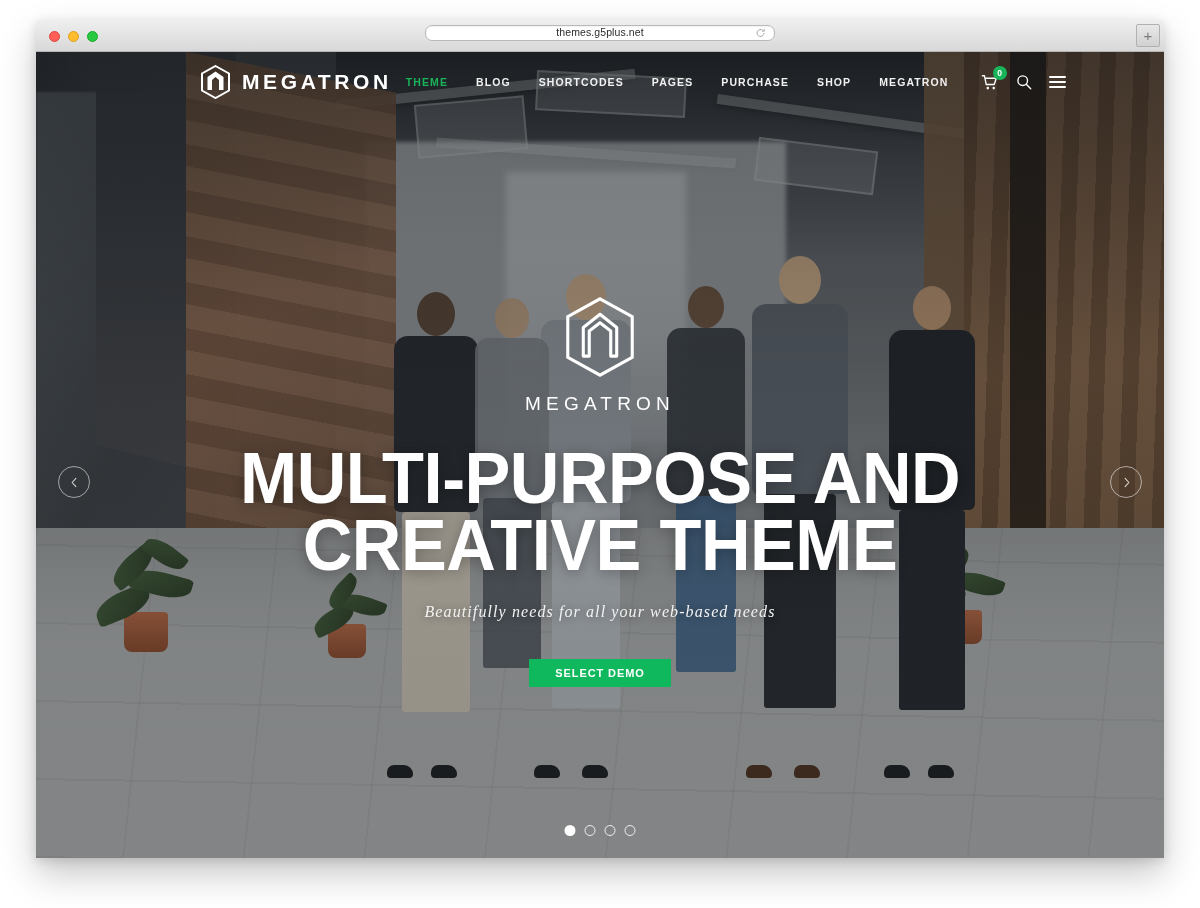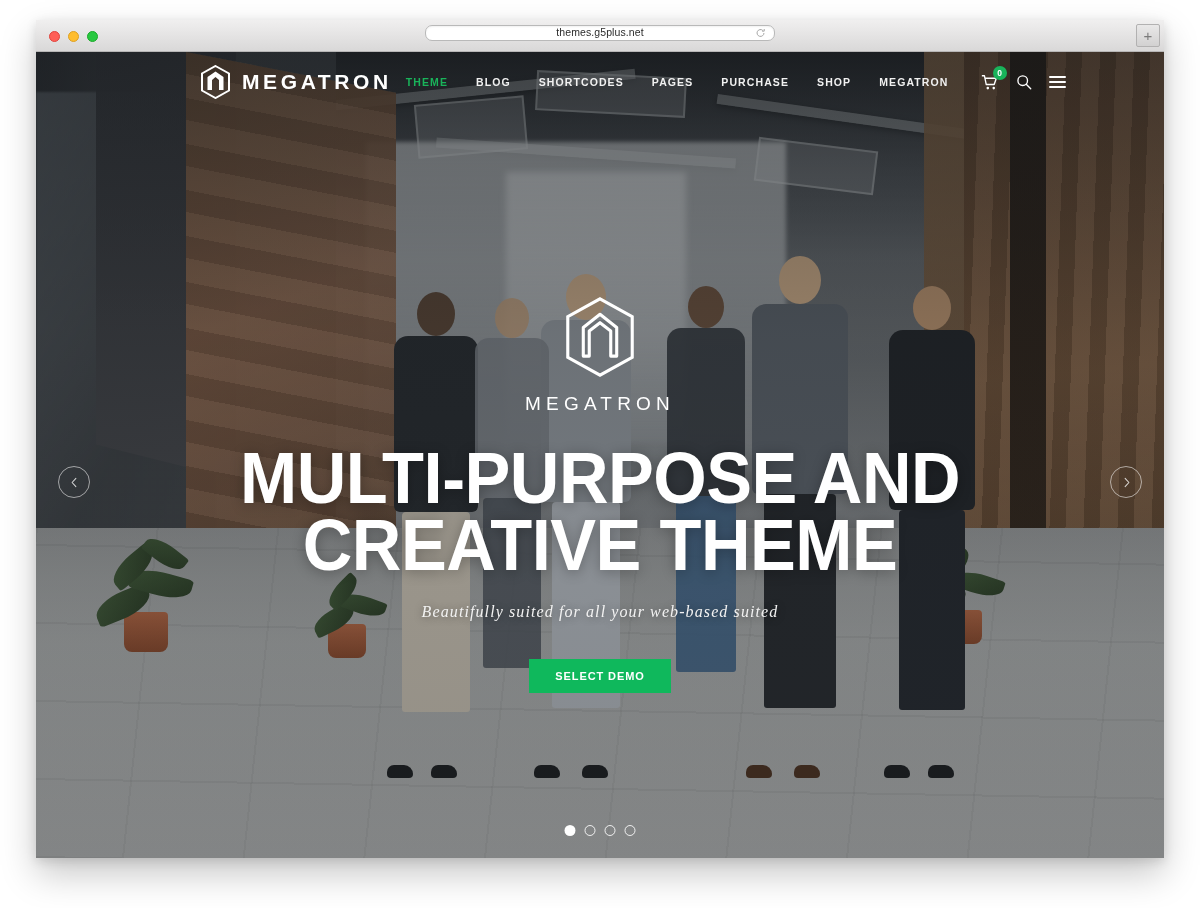--- a/index.html
+++ b/index.html
@@ -237,21 +237,21 @@
   .hero-sub{
     margin-top:25px;
     color:#f2f2f2; font-family:"Liberation Serif", serif;
     font-style:italic; font-size:16px; letter-spacing:1.1px;
     text-shadow:0 1px 8px rgba(0,0,0,.4);
   }
   .hero-actions{ margin-top:38px; display:flex; gap:28px; pointer-events:auto; }
   .btn{
     border:none; cursor:pointer;
     font-size:11px; font-weight:700; letter-spacing:.9px;
-    color:#fff; padding:0 26px; height:34px;
+    color:#fff; padding:0 26px; height:28px;
     display:flex;align-items:center;justify-content:center;
     text-transform:uppercase;
   }
   .btn-demo{ background:#0fb85c; }
   .btn-buy { background:#06b0f0; }
 
   
   .slider-arrow{
     position:absolute; top:414px;
     width:32px;height:32px; border-radius:50%;
@@ -441,21 +441,21 @@
         <path d="M31 2 L58 17 L58 51 L31 66 L4 51 L4 17 Z" fill="none" stroke="#fff" stroke-width="2.6"></path>
         <path d="M17 26 L17 50 L22 50 L22 29 L31 22 L40 29 L40 50 L45 50 L45 26 L31 15 Z" fill="none" stroke="#fff" stroke-width="2.6" stroke-linejoin="round"></path>
       </svg>
       <div class="hero-logo-name">MEGATRON</div>
 
       <h1 class="hero-title">
         <div>MULTI-PURPOSE AND</div>
         <div>CREATIVE THEME</div>
       </h1>
 
-      <div class="hero-sub">Beautifully suited for all your web-based suited</div>
+      <div class="hero-sub">Beautifully needs for all your web-based needs</div>
 
       <div class="hero-actions">
         <button class="btn btn-demo">SELECT DEMO</button>
       </div>
     </div>
 
     <div class="slider-arrow arrow-prev">
       <svg viewBox="0 0 16 16" width="11" height="11">
         <path d="M10 2 L4.5 8 L10 14" fill="none" stroke="currentColor" stroke-width="1.5" stroke-linecap="round" stroke-linejoin="round"></path>
       </svg>

